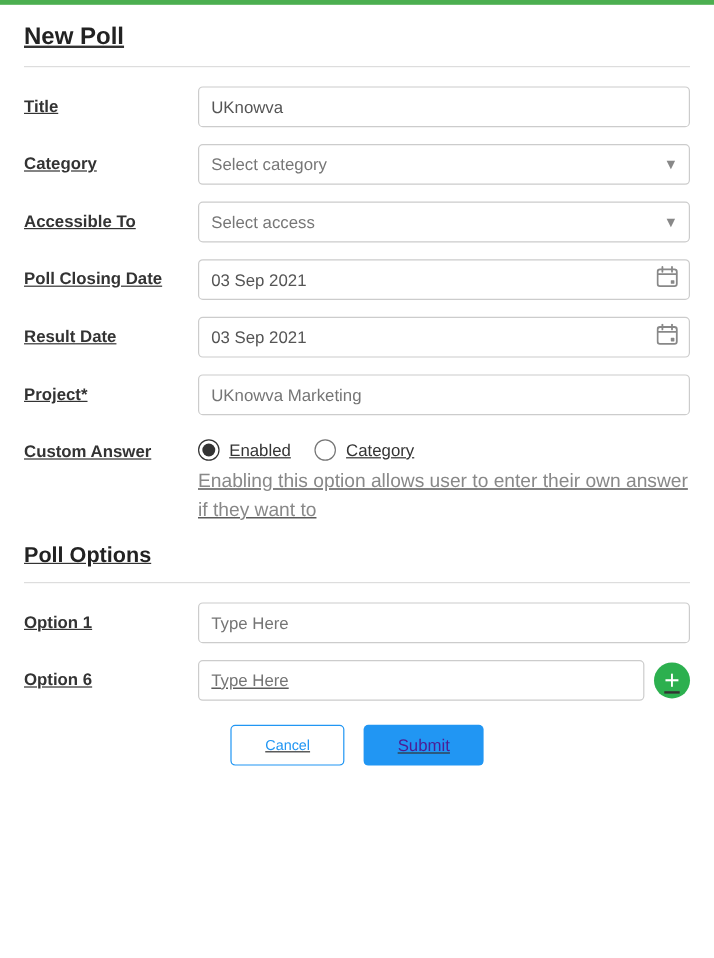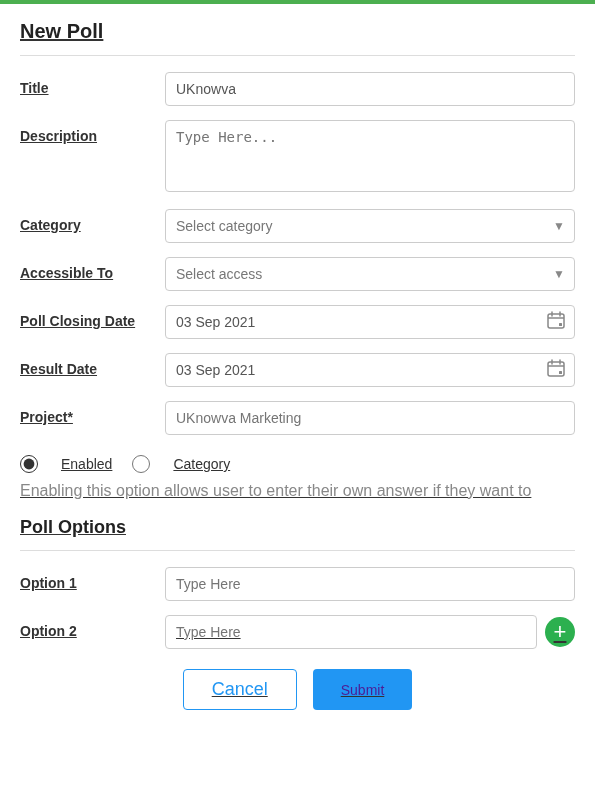--- a/index.html
+++ b/index.html
@@ -92,21 +92,21 @@
     }
     .radio-group {
       display: flex;
       align-items: center;
       gap: 20px;
       padding-top: 6px;
     }
     .radio-option {
       display: flex;
       align-items: center;
-      gap: 23px;
+      gap: 8px;
       cursor: pointer;
     }
     .radio-option input[type="radio"] {
       width: 18px;
       height: 18px;
       accent-color: #333;
       cursor: pointer;
     }
     .radio-label {
       font-size: 14px;
@@ -154,21 +154,21 @@
       gap: 16px;
       margin-top: 20px;
       padding-bottom: 16px;
     }
     .btn-cancel {
       padding: 9px 28px;
       border: 1px solid #2196f3;
       background: #fff;
       color: #2196f3;
       border-radius: 4px;
-      font-size: 18px;
+      font-size: 12px;
       cursor: pointer;
       font-weight: 500;
     }
     .btn-submit {
       padding: 8px 28px;
       border: none;
       background: #2196f3;
       color: #4c1d95;
       border-radius: 4px;
       font-size: 14px;
@@ -194,26 +194,20 @@
   <div class="page-title">New Poll</div>
   <hr class="divider">
 
   <div class="form-row">
     <div class="form-label">Title</div>
     <div class="form-control-wrap">
       <input type="text" value="UKnowva" style="">
     </div>
   </div>
 
-  <div class="form-row">
-    <div class="form-label">Description</div>
-    <div class="form-control-wrap">
-      <textarea placeholder="Type Here..." style=""></textarea>
-    </div>
-  </div>
 
   <div class="form-row">
     <div class="form-label">Category</div>
     <div class="form-control-wrap">
       <div class="select-wrap">
         <select>
           <option value="" disabled="" selected=""></option>
         <option value="Select category" disabled="" selected="">Select category</option><option value="General">General</option><option value="HR">HR</option><option value="Finance">Finance</option><option value="IT">IT</option></select>
         <span class="select-arrow">▼</span>
       </div>
@@ -269,20 +263,21 @@
   </div>
 
   <div class="form-row">
     <div class="form-label">Project*</div>
     <div class="form-control-wrap">
       <input type="text" class="project-field" placeholder="UKnowva Marketing" style="">
     </div>
   </div>
 
   <div class="form-row">
+    <div class="form-label">Custom Answer</div>
     <div class="form-control-wrap">
       <div class="radio-group">
         <label class="radio-option">
           <input type="radio" name="custom_answer" checked="" style="">
           <span class="radio-label">Enabled</span>
         </label>
         <label class="radio-option">
           <input type="radio" name="custom_answer" style="">
           <span class="radio-label">Category</span>
         </label>
@@ -295,21 +290,21 @@
   <hr class="divider">
 
   <div class="form-row">
     <div class="form-label">Option 1</div>
     <div class="form-control-wrap">
       <input type="text" placeholder="Type Here" style="">
     </div>
   </div>
 
   <div class="form-row">
-    <div class="form-label">Option 2</div>
+    <div class="form-label">Option 6</div>
     <div class="form-control-wrap">
       <div class="option2-wrap">
         <input type="text" placeholder="Type Here" style="">
         <button class="add-btn">+</button>
       </div>
     </div>
   </div>
 
   <div class="button-row">
     <button class="btn-cancel">Cancel</button>

